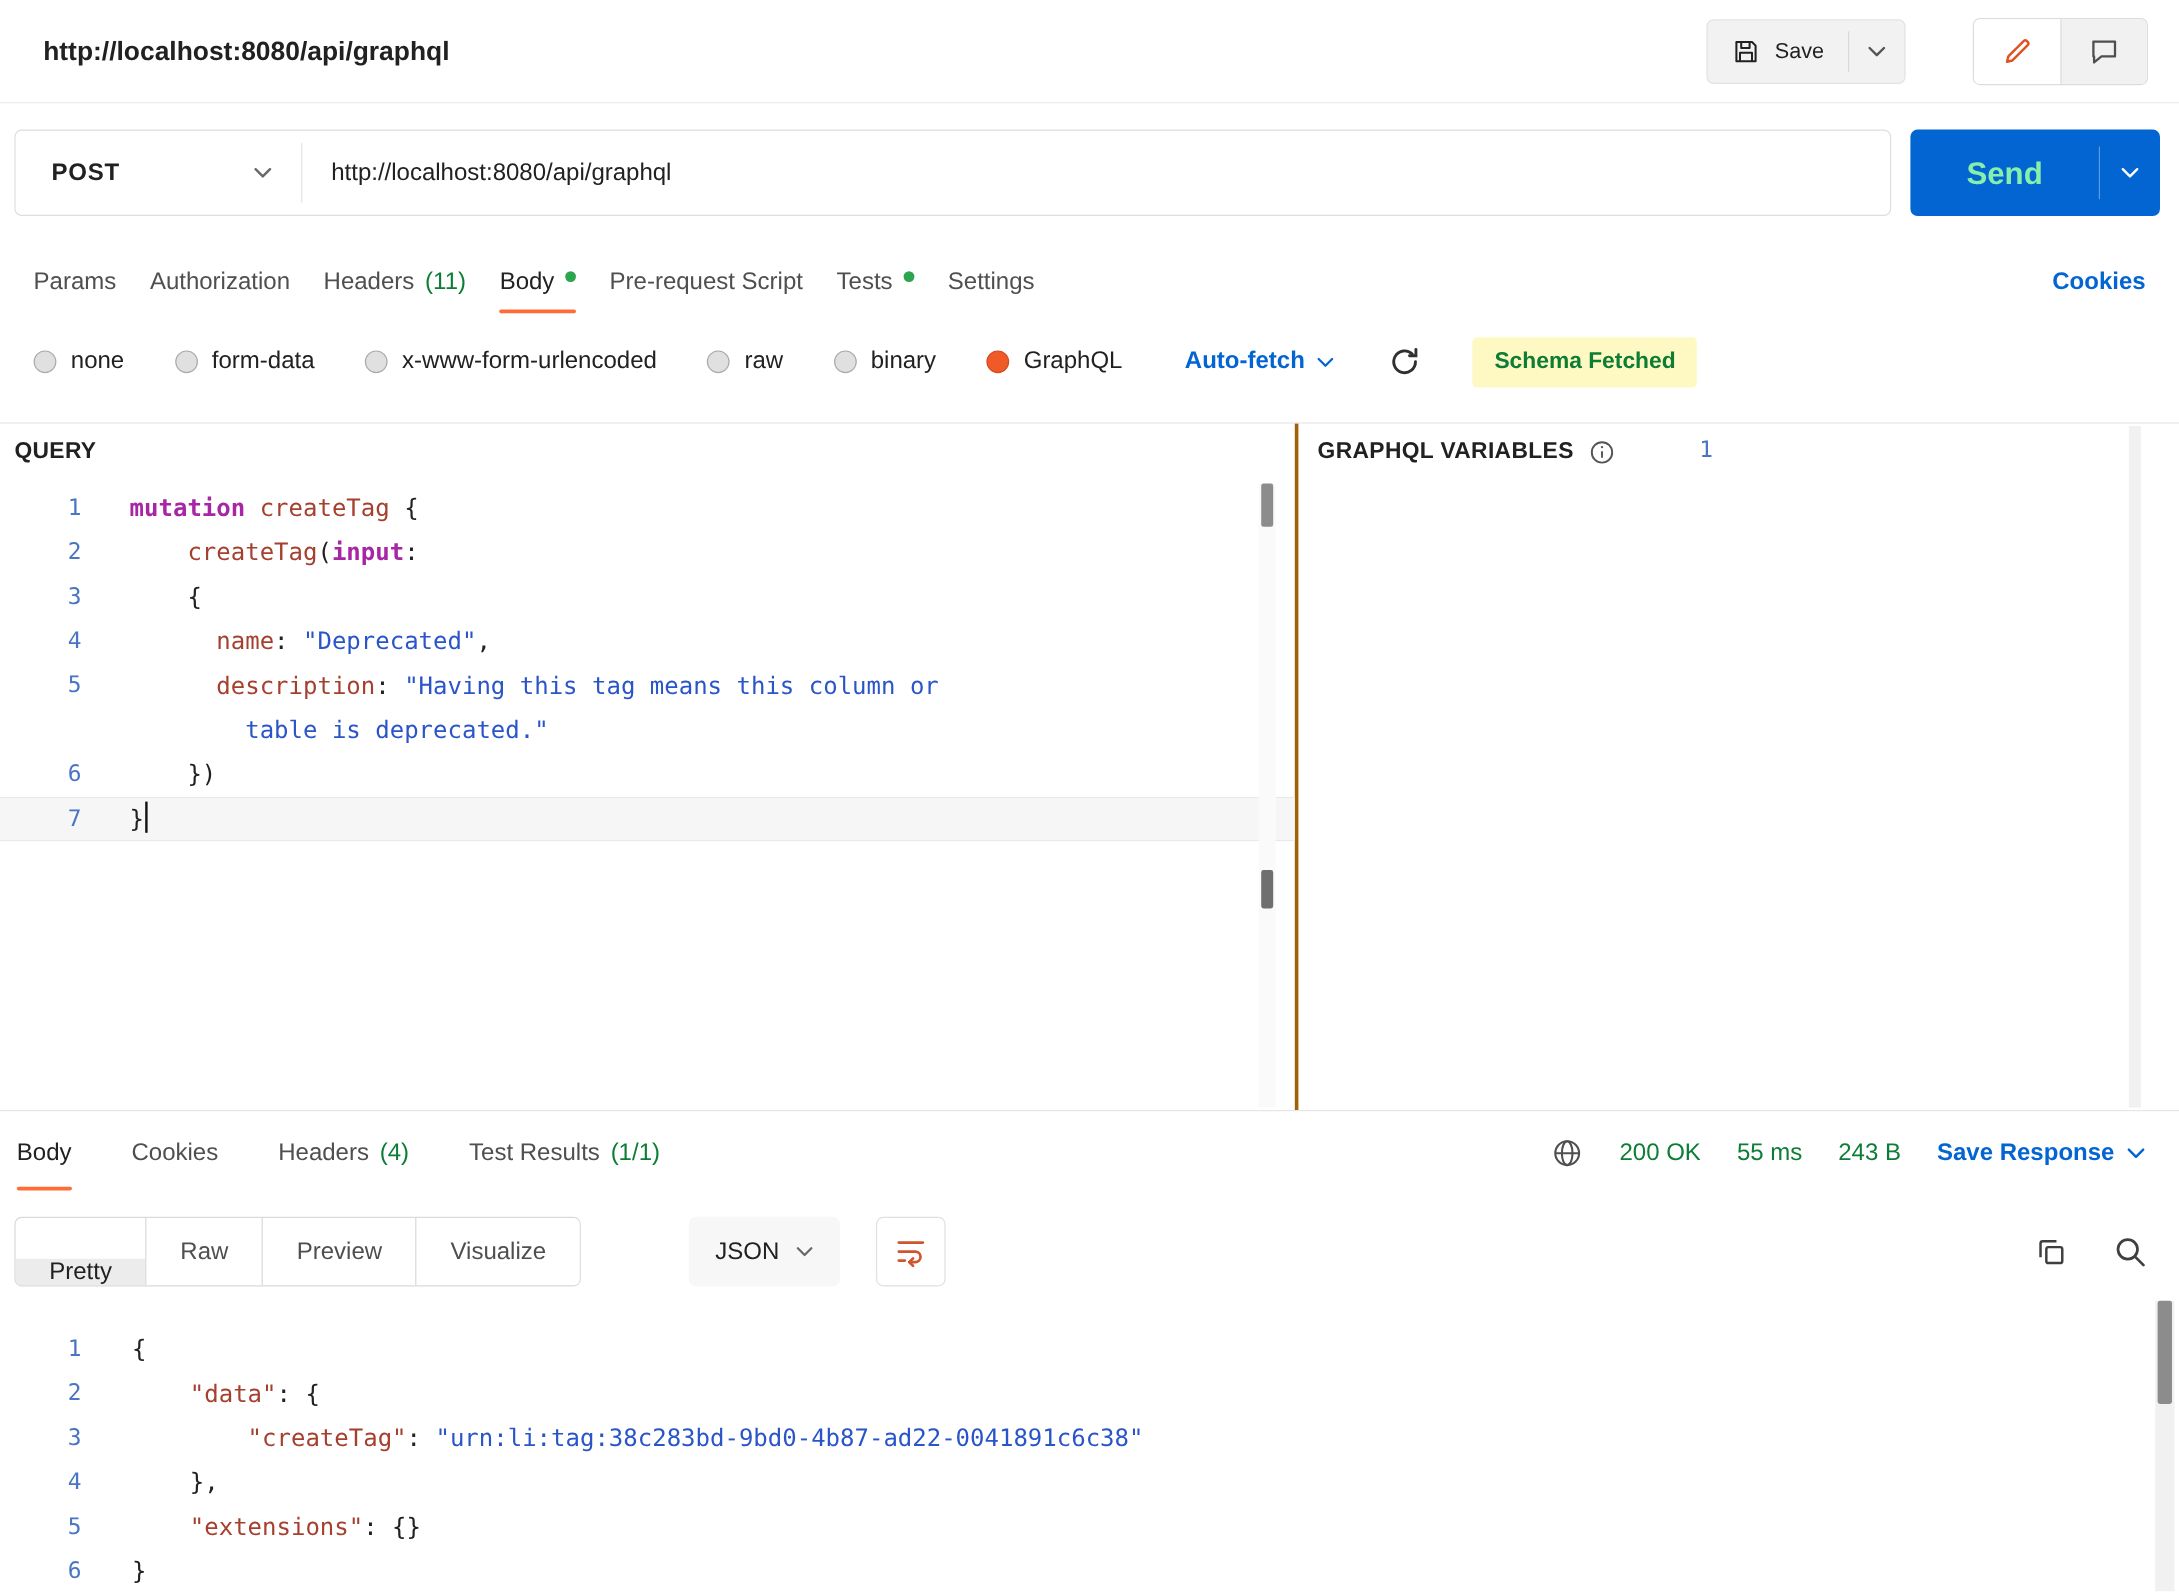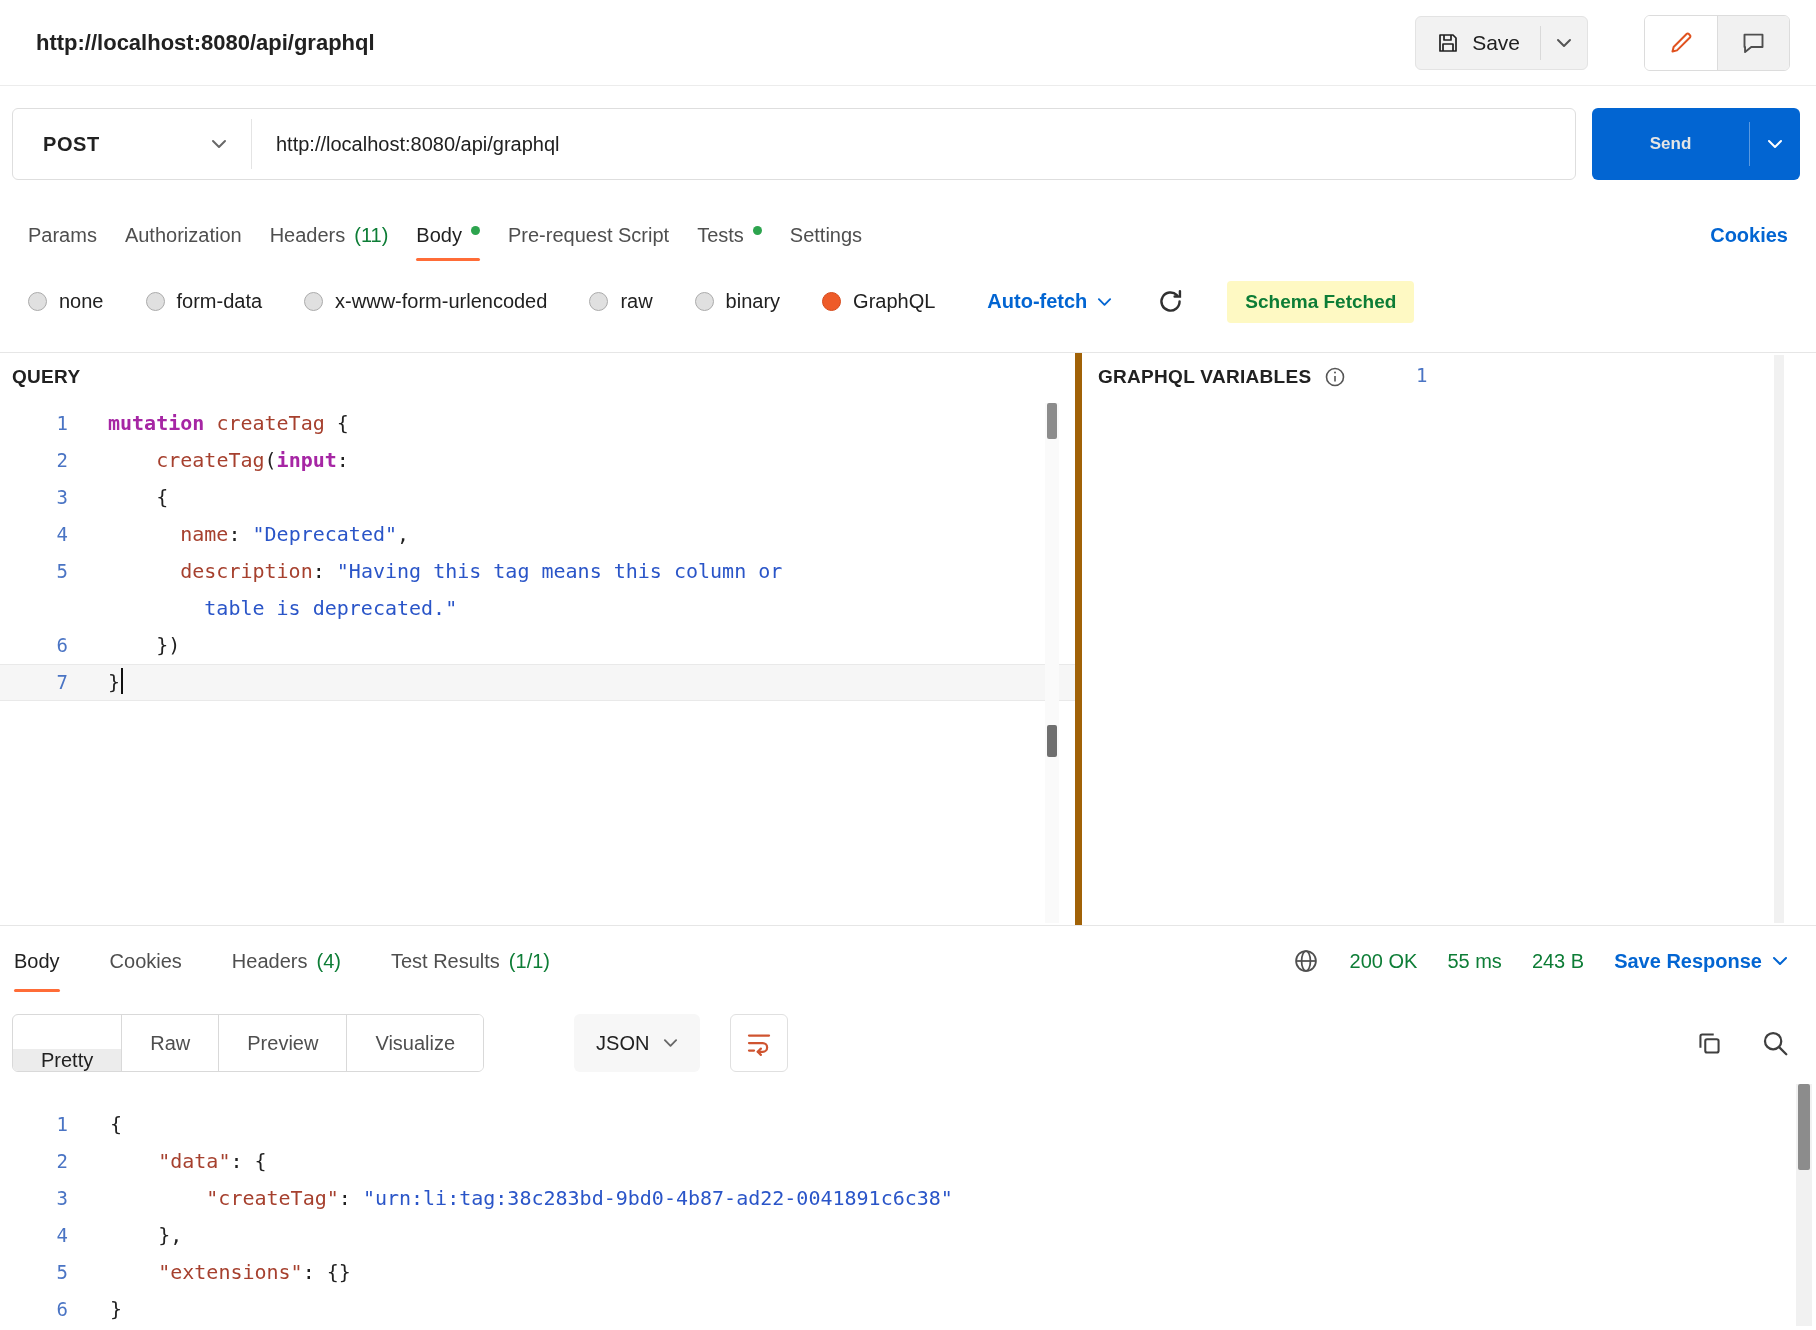--- a/index.html
+++ b/index.html
@@ -9,37 +9,37 @@
     color:#212121; background:#fff; overflow:hidden; font-size:20px;
   }
   svg { display:block; }
   button { font-family:inherit; cursor:pointer; }
 
   
   .app-header { height:86px; display:flex; align-items:center; padding:0 26px 0 36px; border-bottom:1px solid #ececec; }
   .doc-title { font-size:22px; font-weight:700; }
   .header-right { margin-left:auto; display:flex; align-items:center; gap:56px; }
   .save-group { display:flex; align-items:stretch; height:54px; background:#f2f2f2; border:1px solid #e3e3e3; border-radius:6px; overflow:hidden; }
-  .save-main { display:flex; align-items:center; gap:12px; padding:0 20px; font-size:21px; color:#212121; background:none; border:none; }
+  .save-main { display:flex; align-items:center; gap:12px; padding:0 20px; font-size:18px; color:#212121; background:none; border:none; }
   .save-sep { width:1px; background:#d9d9d9; margin:9px 0; }
   .save-caret { width:46px; display:flex; align-items:center; justify-content:center; background:none; border:none; color:#555; }
   .edit-group { display:flex; height:56px; border:1px solid #dcdcdc; border-radius:6px; overflow:hidden; }
   .edit-cell { width:72px; display:flex; align-items:center; justify-content:center; background:#fff; border:none; }
   .edit-cell + .edit-cell { border-left:1px solid #dcdcdc; background:#f1f1f1; }
 
   
   .request-row { display:flex; align-items:flex-start; gap:16px; padding:22px 16px 25px 12px; }
   .url-group { flex:1; display:flex; align-items:stretch; height:72px; border:1px solid #dedede; border-radius:6px; background:#fff; }
   .method-select { display:flex; align-items:center; width:238px; padding:0 24px 0 30px; cursor:pointer; }
   .method-label { font-size:20px; font-weight:700; letter-spacing:0.6px; }
   .method-caret { margin-left:auto; color:#686868; }
   .url-sep { width:1px; background:#e4e4e4; margin:10px 0; }
   .url-input { flex:1; border:none; outline:none; font-size:20px; color:#212121; padding:0 24px; background:transparent; font-family:inherit; }
   .send-group { display:flex; align-items:stretch; width:208px; height:72px; background:#0265d2; border-radius:6px; overflow:hidden; flex:none; }
-  .send-main { flex:1; border:none; background:none; color:#e5e5e5; font-size:17px; font-weight:700; }
+  .send-main { flex:1; border:none; background:none; color:#86efac; font-size:26px; font-weight:700; }
   .send-sep { width:1px; background:rgba(255,255,255,0.35); margin:14px 0; }
   .send-caret { width:50px; display:flex; align-items:center; justify-content:center; color:#fff; background:none; border:none; }
 
   
   .req-tabs { display:flex; align-items:center; gap:28px; padding:0 28px; height:60px; font-size:20px; color:#4f4f4f; }
   .tab { position:relative; display:flex; align-items:center; gap:9px; height:100%; cursor:pointer; white-space:nowrap; }
   .tab .count { color:#0d7d36; }
   .tab.active { color:#212121; }
   .tab.active::after { content:""; position:absolute; left:0; right:0; bottom:4px; height:3px; background:#ff6c37; border-radius:2px; }
   .dot { width:9px; height:9px; border-radius:50%; background:#2da44e; transform:translateY(-5px); }
@@ -51,21 +51,21 @@
   .radio-circle { width:19px; height:19px; border-radius:50%; background:#e0e0e0; border:1px solid #ababab; flex:none; }
   .radio-item.selected .radio-circle { background:#ee5b29; border-color:#d64a1c; }
   .autofetch { display:flex; align-items:center; gap:10px; color:#0265d2; font-weight:700; font-size:20px; margin-left:10px; cursor:pointer; }
   .refresh-btn { margin-left:2px; color:#303030; background:none; border:none; }
   .schema-badge { background:#fef9c3; color:#0d7d36; font-size:19px; font-weight:700; padding:10px 18px; border-radius:4px; }
 
   .h-divider { height:1px; background:#e6e6e6; }
 
   
   .editors { display:flex; height:572px; }
-  .query-pane { width:1082px; border-right:7px solid #a16207; display:flex; flex-direction:column; }
+  .query-pane { width:1082px; border-right:3px solid #a16207; display:flex; flex-direction:column; }
   .vars-pane { flex:1; display:flex; }
   .pane-header { display:flex; align-items:center; gap:12px; padding:0 12px; height:48px; font-size:19px; font-weight:700; letter-spacing:0.3px; }
   .vars-pane .pane-header { padding-left:16px; }
   .editor { position:relative; flex:1; font-family:"DejaVu Sans Mono", monospace; font-size:20px; line-height:37px; padding-top:4px; overflow:hidden; }
   .code-row { display:flex; }
   .code-row.active-line { background:#f6f6f6; box-shadow:inset 0 1px 0 #e9e9e9, inset 0 -1px 0 #e9e9e9; }
   .gutter { width:96px; padding-right:28px; text-align:right; color:#4a74c4; flex:none; font-size:19px; }
   .code-text { white-space:pre; padding-left:12px; }
   .tok-kw { color:#a626a4; font-weight:700; }
   .tok-id { color:#a6402e; }

